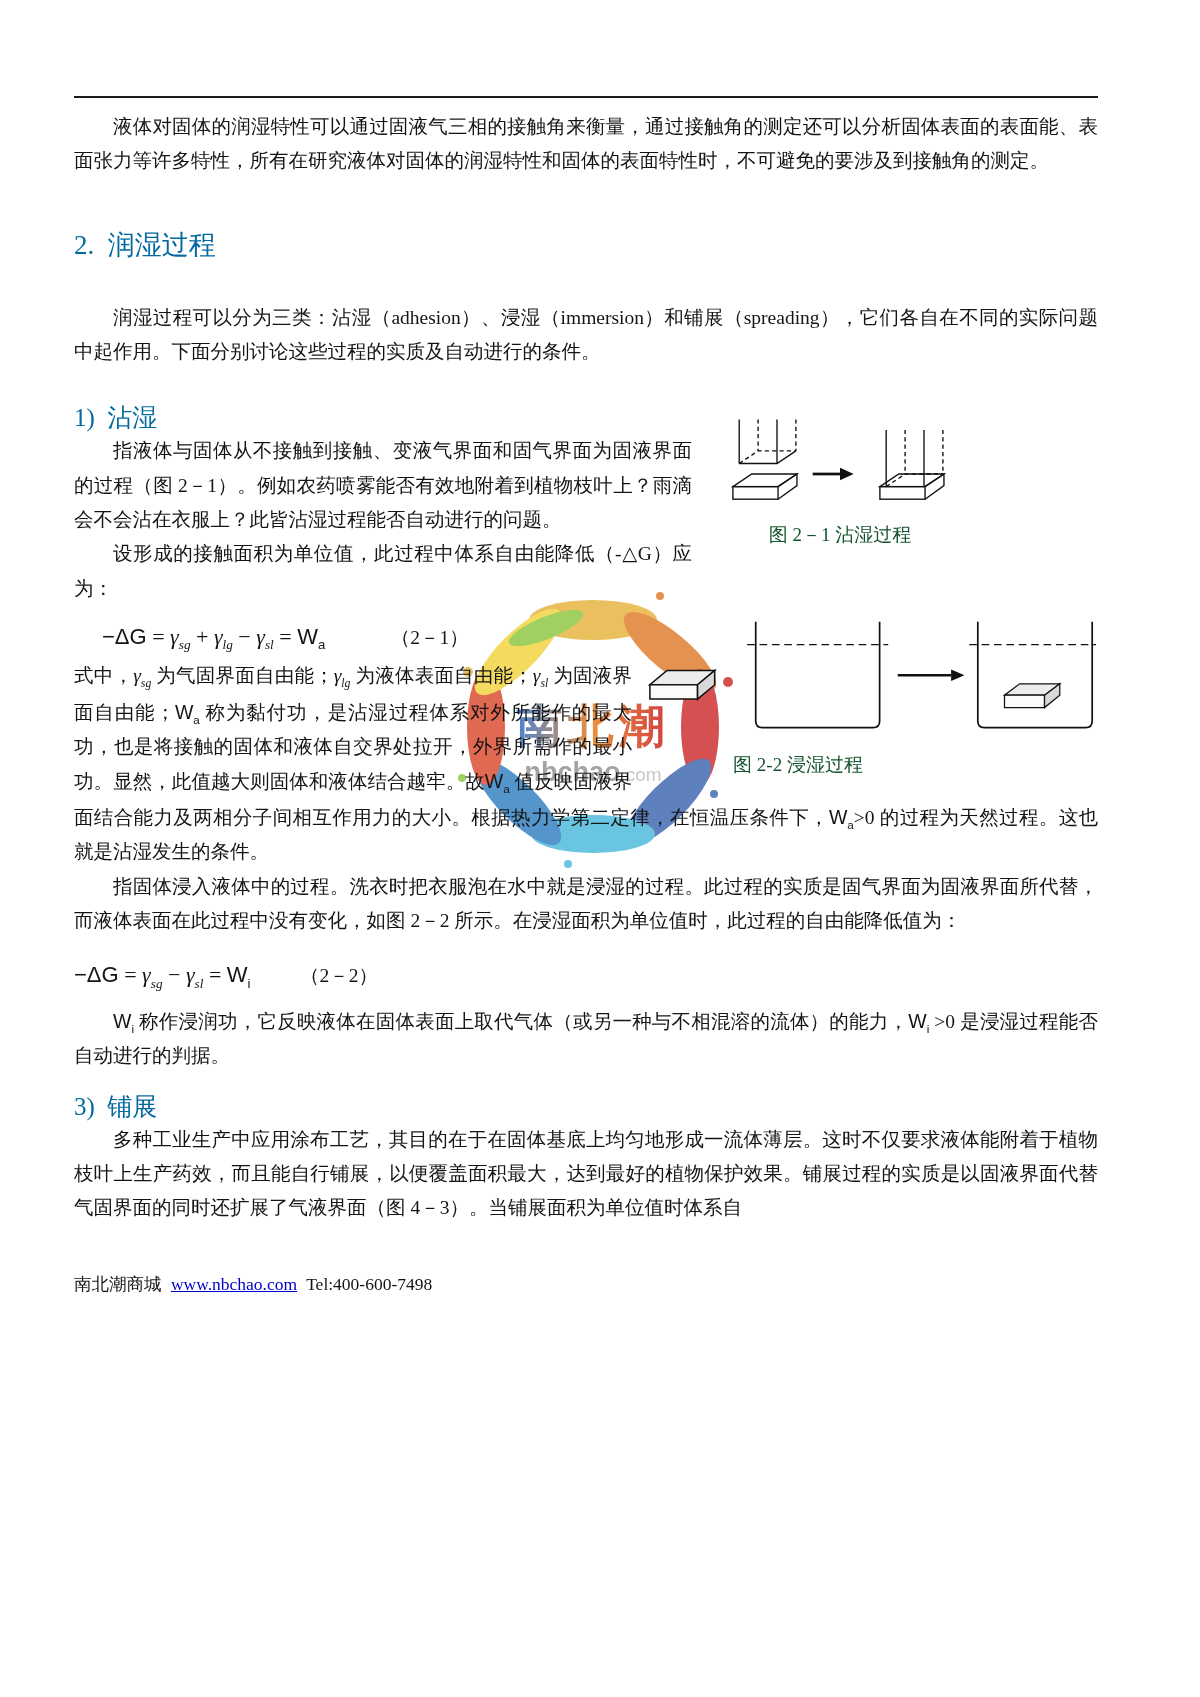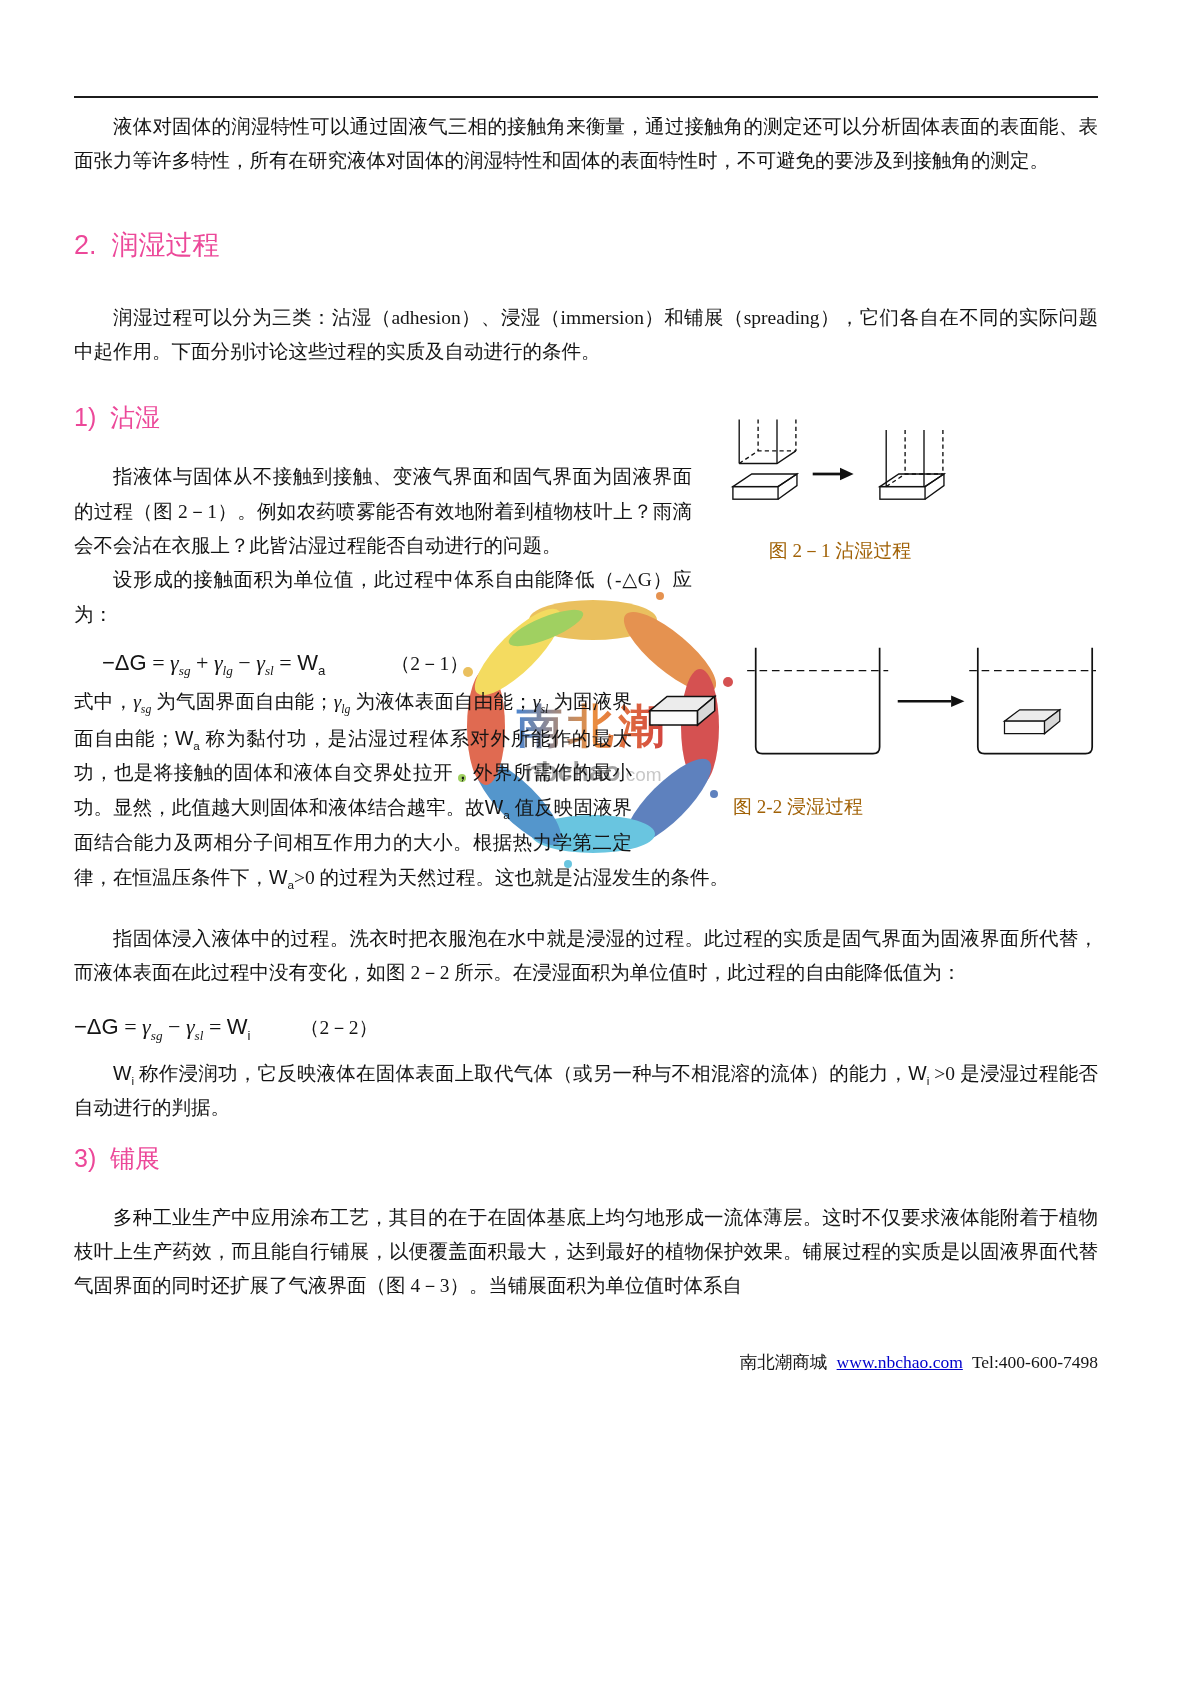--- a/index.html
+++ b/index.html
@@ -11,46 +11,46 @@
   }
   .watermark { position:absolute; left:428px; top:562px; width:330px; height:330px; z-index:0; }
   .content { position:relative; z-index:1; padding:96px 102px 0 74px; }
   .top-rule { border-top:2px solid #1c1c1c; margin-bottom:12px; }
 
   p.body { font-size:19.5px; line-height:1.76; text-align:justify; }
   .indent { text-indent:2em; }
   .math-line { line-height:3.0; }
 
   h2.sec, h3.sub {
-    font-family:Liberation Sans, sans-serif;
-    font-weight:400; white-space:pre-wrap; color:#ec4899;
+    font-family:Liberation Serif, serif;
+    font-weight:400; white-space:pre-wrap; color:#0369a1;
   }
   h2.sec { font-size:27px; margin:48px 0 0 0; }
   h3.sub { font-size:25px; margin:32px 0 0 0; }
-  .after-h { margin-top:26px; }
+  .after-h { }
 
   .mi { font-family:"Liberation Serif","DejaVu Serif",serif; font-style:italic; }
   .mu { font-family:"Liberation Sans","DejaVu Sans",sans-serif; font-style:normal; }
   sub { font-size:0.6em;margin-top:21px; }
 
   .equation { font-size:22px; margin:18px 0 6px 28px; }
   .equation .eq-label { margin-left:60px; font-size:19.5px; }
   .equation.eq-center { margin:24px 0 12px 0; }
   .equation.eq-center .eq-label { margin-left:44px; }
 
   .fig { float:right; text-align:center; }
   .fig svg { display:block; margin:0 auto; }
-  .fig .caption { font-size:19px; margin-top:26px; color:#a16207; }
+  .fig .caption { font-size:19px; margin-top:10px; color:#14532d; }
   .fig-1 { width:390px; padding-right:126px; margin:14px 0 4px 16px; }
   .fig-2 { width:452px; margin:10px 0 10px 14px; clear:right; }
   .fig-2 .caption { margin-right:148px; }
 
   .clear { clear:both; }
 
-  .footer { clear:both; text-align:right; font-size:17.5px; margin-top:46px; }
+  .footer { clear:both; text-align:left; font-size:17.5px; margin-top:46px; }
   .footer a { color:#0000cc; text-decoration:underline; margin:0 5px; cursor:pointer; }
 </style>
 </head>
 <body>
 
 <div class="page">
 
   <div class="watermark">
     <svg width="330" height="330" viewBox="0 0 330 330">
       <defs>

